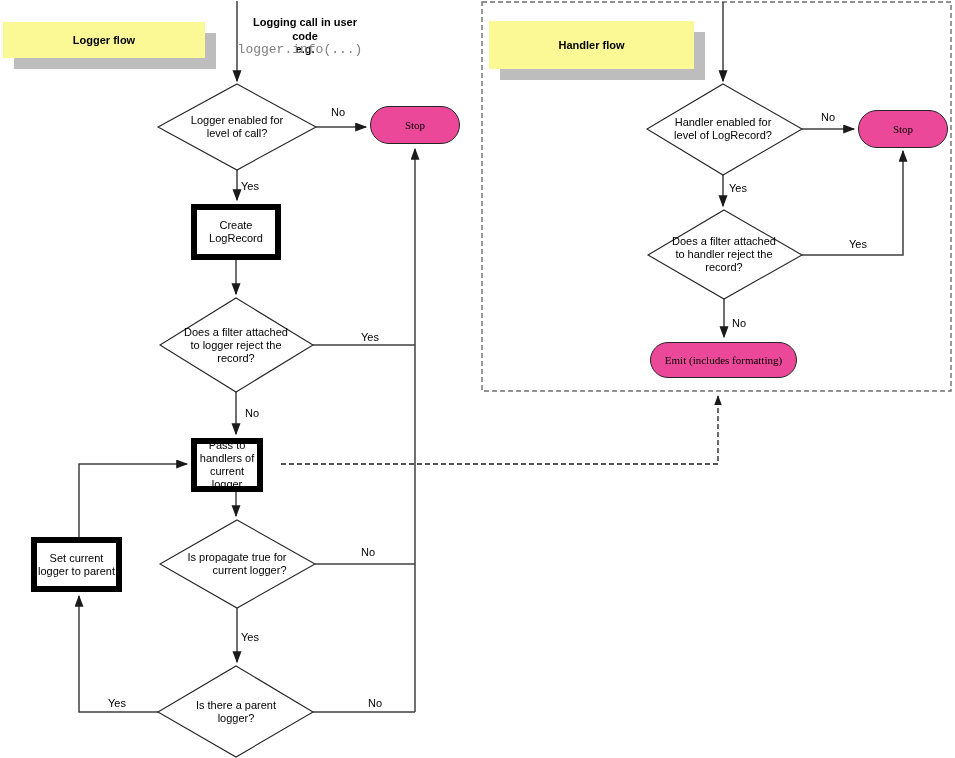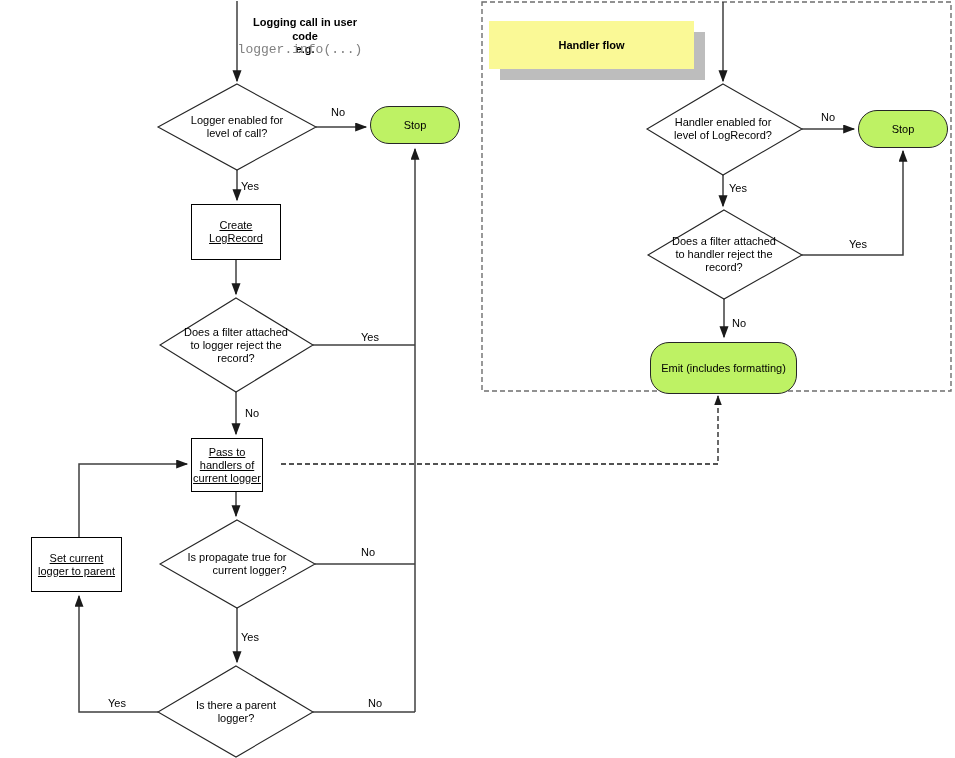--- a/index.html
+++ b/index.html
@@ -10,28 +10,29 @@
   }
   svg.layer { position:absolute; left:0; top:0; }
   .note {
     position:absolute; background:var(--note-fill,#FAFA96);
     box-shadow:11px 11px 0 var(--note-shadow,#BDBDBD);
     display:flex; align-items:center; justify-content:center;
     font-weight:bold; font-size:11px;
   }
   .box {
     position:absolute; box-sizing:border-box; background:#fff;
-    border:1px solid #000000; display:flex; align-items:center;
-    justify-content:center; text-align:center; line-height:13px;text-decoration:underline;
+    border:6px solid #000000; display:flex; align-items:center;
+    justify-content:center; text-align:center; line-height:13px;
   }
   .pill {
-    position:absolute; box-sizing:border-box; background:#bef264;
+    position:absolute; box-sizing:border-box; background:#ec4899;
     border:1.4px solid #262626; border-radius:19px;
     display:flex; align-items:center; justify-content:center;
     text-align:left;
+    font-family:Liberation Serif, serif;
   }
   .dtext {
     position:absolute; display:flex; align-items:center;
     justify-content:center; text-align:center; line-height:13px;
   }
   .elabel { position:absolute; transform:translate(-50%,-50%); white-space:nowrap; }
   .ml { white-space:pre-line; }
   .entry { position:absolute; text-align:center; line-height:13.5px; }
   .code {
     position:absolute; text-align:center;
@@ -79,40 +80,43 @@
     <g fill="#ffffff" stroke="#262626" stroke-width="1.1">
       <polygon points="237,84 316,127 237,170 158,127"></polygon>
       <polygon points="236,298 313,345 236,392 160,345"></polygon>
       <polygon points="237,520 315,564 237,608 160,564"></polygon>
       <polygon points="236,666 313,712 236,757 158,712"></polygon>
       <polygon points="723,84 802,129 723,175 647,129"></polygon>
       <polygon points="724,210 802,255 724,299 648,255"></polygon>
     </g>
   </svg>
 
+  <div class="note" style="left:3px; top:22px; width:202px; height:36px;">
+    <span>Logger flow</span>
+  </div>
   <div class="note" style="left:489px; top:21px; width:205px; height:48px;">
     <span>Handler flow</span>
   </div>
 
   <div class="entry ml" style="left:246px; top:16px; width:118px;font-weight:bold;">Logging call in user
 code
 e.g.</div>
   <div class="code" style="left:236px; top:42px; width:128px;">logger.info(...)</div>
 
   <div class="box ml" style="left:191px; top:204px; width:90px; height:56px;">Create
 LogRecord</div>
   <div class="box ml" style="left:191px; top:438px; width:72px; height:54px;">Pass to
 handlers of
 current logger</div>
   <div class="box ml" style="left:31px; top:537px; width:91px; height:55px;">Set current
 logger to parent</div>
 
   <div class="pill" style="left:370px; top:106px; width:90px; height:38px;">Stop</div>
   <div class="pill" style="left:858px; top:110px; width:90px; height:38px;">Stop</div>
-  <div class="pill" style="left:650px; top:342px; width:147px; height:52px;">Emit (includes formatting)</div>
+  <div class="pill" style="left:650px; top:342px; width:147px; height:36px;">Emit (includes formatting)</div>
 
   <div class="dtext ml" style="left:162px; top:114px; width:150px; height:26px;">Logger enabled for
 level of call?</div>
   <div class="dtext ml" style="left:156px; top:326px; width:160px; height:39px;">Does a filter attached
 to logger reject the
 record?</div>
   <div class="dtext ml" style="left:152px; top:551px; width:170px; height:26px;text-align:right;">Is propagate true for
 current logger?</div>
   <div class="dtext ml" style="left:161px; top:699px; width:150px; height:26px;">Is there a parent
 logger?</div>

